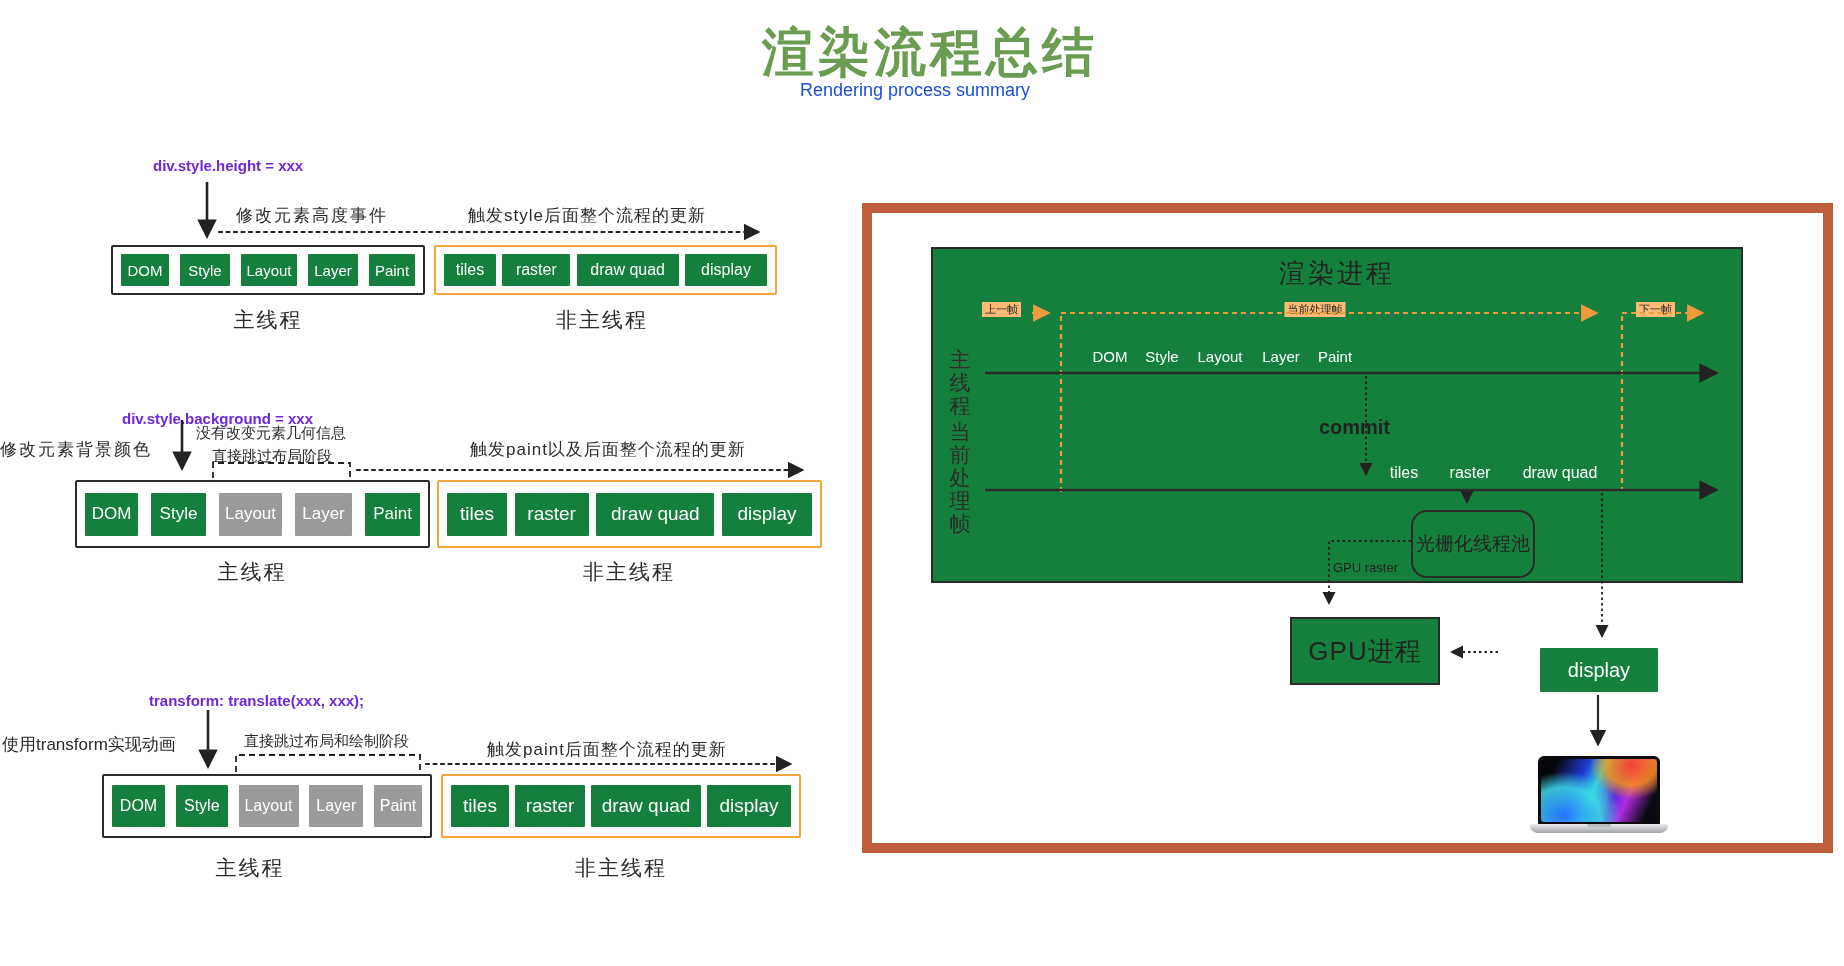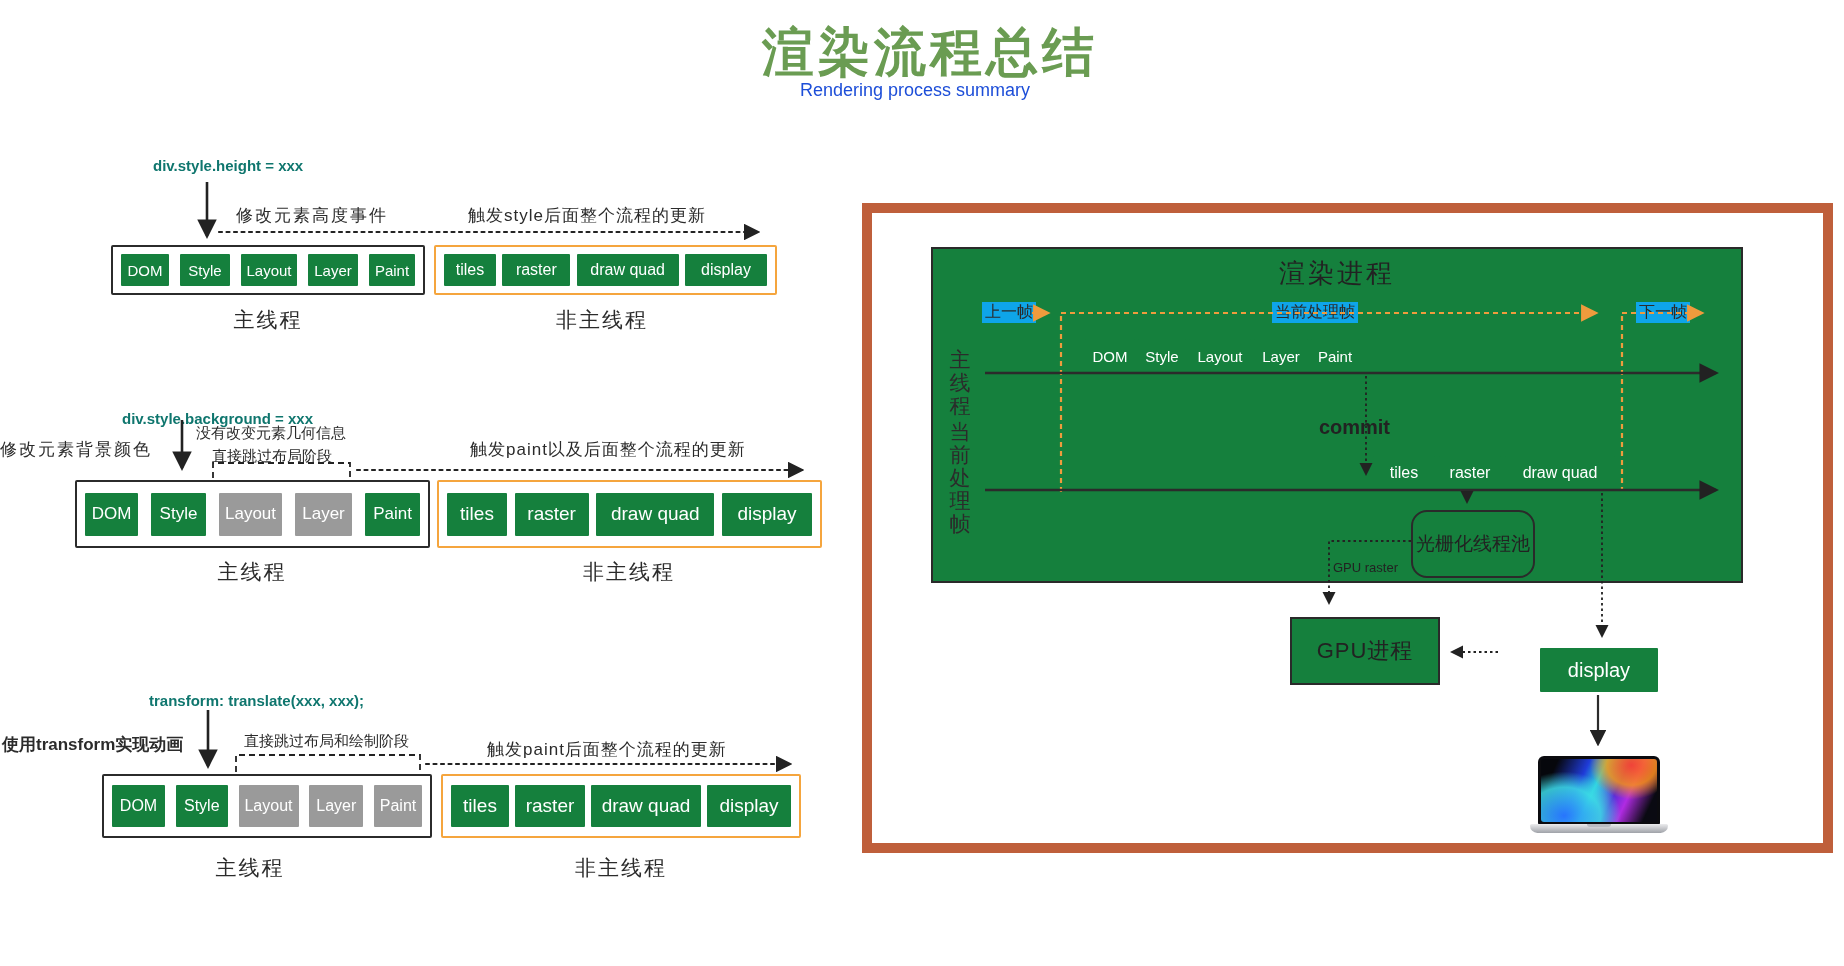--- a/index.html
+++ b/index.html
@@ -1,31 +1,31 @@
 <!DOCTYPE html>
 <html><head>
 <meta charset="utf-8">
 <style>
   html,body{margin:0;padding:0;background:#fff;}
   body{font-family:"Liberation Sans","DejaVu Sans",sans-serif;color:#222;}
   .stage{position:relative;width:1844px;height:966px;background:#fff;overflow:hidden;}
   .abs{position:absolute;}
   .txt{white-space:nowrap;color:#2b2b2b;}
   .cjk{letter-spacing:2px;}
-  .code{color:#0f766e;font-weight:700;font-size:15px;white-space:nowrap;}
+  .code{color:#6d28d9;font-weight:700;font-size:15px;white-space:nowrap;}
   .pipe{display:flex;align-items:center;justify-content:space-between;
         border:2px solid #2b2b2b;border-radius:2px;background:#fff;box-sizing:border-box;padding:0 8px;}
   .pipe.orange{border-color:#f5a53d;}
   .blk{background:#15803d;color:#fff;display:flex;align-items:center;justify-content:center;
        border-radius:1px;flex:0 0 auto;}
   .blk.gray{background:#9a9a9a;}
   .vlabel{width:24px;line-height:23px;font-size:21px;word-break:break-all;text-align:center;color:#2b2b2b;}
   .boxlabel{transform:translateX(-50%);font-size:21px;color:#2b2b2b;white-space:nowrap;letter-spacing:2px;}
   .panelbox{border:2px solid #2a2a2a;background:#15803d;box-sizing:border-box;}
-  .framelabel{font-size:16px;background:#0ea5e9;padding:0 3px;white-space:nowrap;color:#2b2b2b;}
+  .framelabel{font-size:11px;background:#fdba74;padding:0 3px;white-space:nowrap;color:#2b2b2b;}
   svg.overlay{position:absolute;left:0;top:0;pointer-events:none;}
   .center{display:flex;align-items:center;justify-content:center;}
 </style>
 </head>
 <body>
 
 <div class="stage">
 
   <div class="abs" style="left:930px;top:18px;transform:translateX(-50%);font-size:52px;font-weight:700;color:#6a9c52;letter-spacing:4px;white-space:nowrap;">渲染流程总结</div>
   <div class="abs" style="left:915px;top:80px;transform:translateX(-50%);font-size:18px;color:#1d4ed8;white-space:nowrap;">Rendering process summary</div>
@@ -66,21 +66,21 @@
   <div class="abs pipe orange" style="left:437px;top:480px;width:385px;height:68px;">
     <span class="blk" style="width:60px;height:43px;font-size:19px;">tiles</span>
     <span class="blk" style="width:74px;height:43px;font-size:19px;">raster</span>
     <span class="blk" style="width:118px;height:43px;font-size:19px;">draw quad</span>
     <span class="blk" style="width:90px;height:43px;font-size:19px;">display</span>
   </div>
   <div class="abs boxlabel" style="left:252px;top:558px;">主线程</div>
   <div class="abs boxlabel" style="left:629px;top:558px;">非主线程</div>
 
   <div class="abs code" style="left:143px;top:692px;margin-left:6px;">transform: translate(xxx, xxx);</div>
-  <div class="abs txt" style="left:2px;top:733px;font-size:17px;font-weight:bold;">使用transform实现动画</div>
+  <div class="abs txt" style="left:2px;top:733px;font-size:17px;">使用transform实现动画</div>
   <div class="abs txt" style="left:244px;top:732px;font-size:15px;">直接跳过布局和绘制阶段</div>
   <div class="abs txt" style="left:487px;top:738px;font-size:17px;letter-spacing:1px;">触发paint后面整个流程的更新</div>
 
   <div class="abs pipe" style="left:102px;top:774px;width:330px;height:64px;">
     <span class="blk" style="width:53px;height:42px;font-size:16px;">DOM</span>
     <span class="blk" style="width:52px;height:42px;font-size:16px;">Style</span>
     <span class="blk gray" style="width:60px;height:42px;font-size:16px;">Layout</span>
     <span class="blk gray" style="width:54px;height:42px;font-size:16px;">Layer</span>
     <span class="blk gray" style="width:48px;height:42px;font-size:16px;">Paint</span>
   </div>
@@ -120,21 +120,21 @@
     <span class="blk" style="width:62px;height:34px;font-size:16px;">raster</span>
     <span class="blk" style="width:110px;height:34px;font-size:16px;">draw quad</span>
   </div>
 
   <div class="abs panelbox center" style="left:1411px;top:510px;width:124px;height:68px;border-radius:16px;">
     <span style="font-size:19px;white-space:nowrap;">光栅化线程池</span>
   </div>
   <div class="abs" style="left:1333px;top:560px;font-size:13px;white-space:nowrap;">GPU raster</div>
 
   <div class="abs panelbox center" style="left:1290px;top:617px;width:150px;height:68px;">
-    <span style="font-size:22px;letter-spacing:1px;">GPU进程</span>
+    <span style="font-size:26px;letter-spacing:1px;">GPU进程</span>
   </div>
 
   <div class="abs blk" style="left:1540px;top:648px;width:118px;height:44px;font-size:20px;">
     <span>display</span>
   </div>
 
   <div class="abs" style="left:1530px;top:756px;width:138px;height:80px;">
     <div style="position:absolute;left:8px;top:0;width:122px;height:69px;background:#0b0b0f;border-radius:6px 6px 2px 2px;padding:3px;box-sizing:border-box;">
       <div style="width:100%;height:100%;border-radius:3px;
            background:

